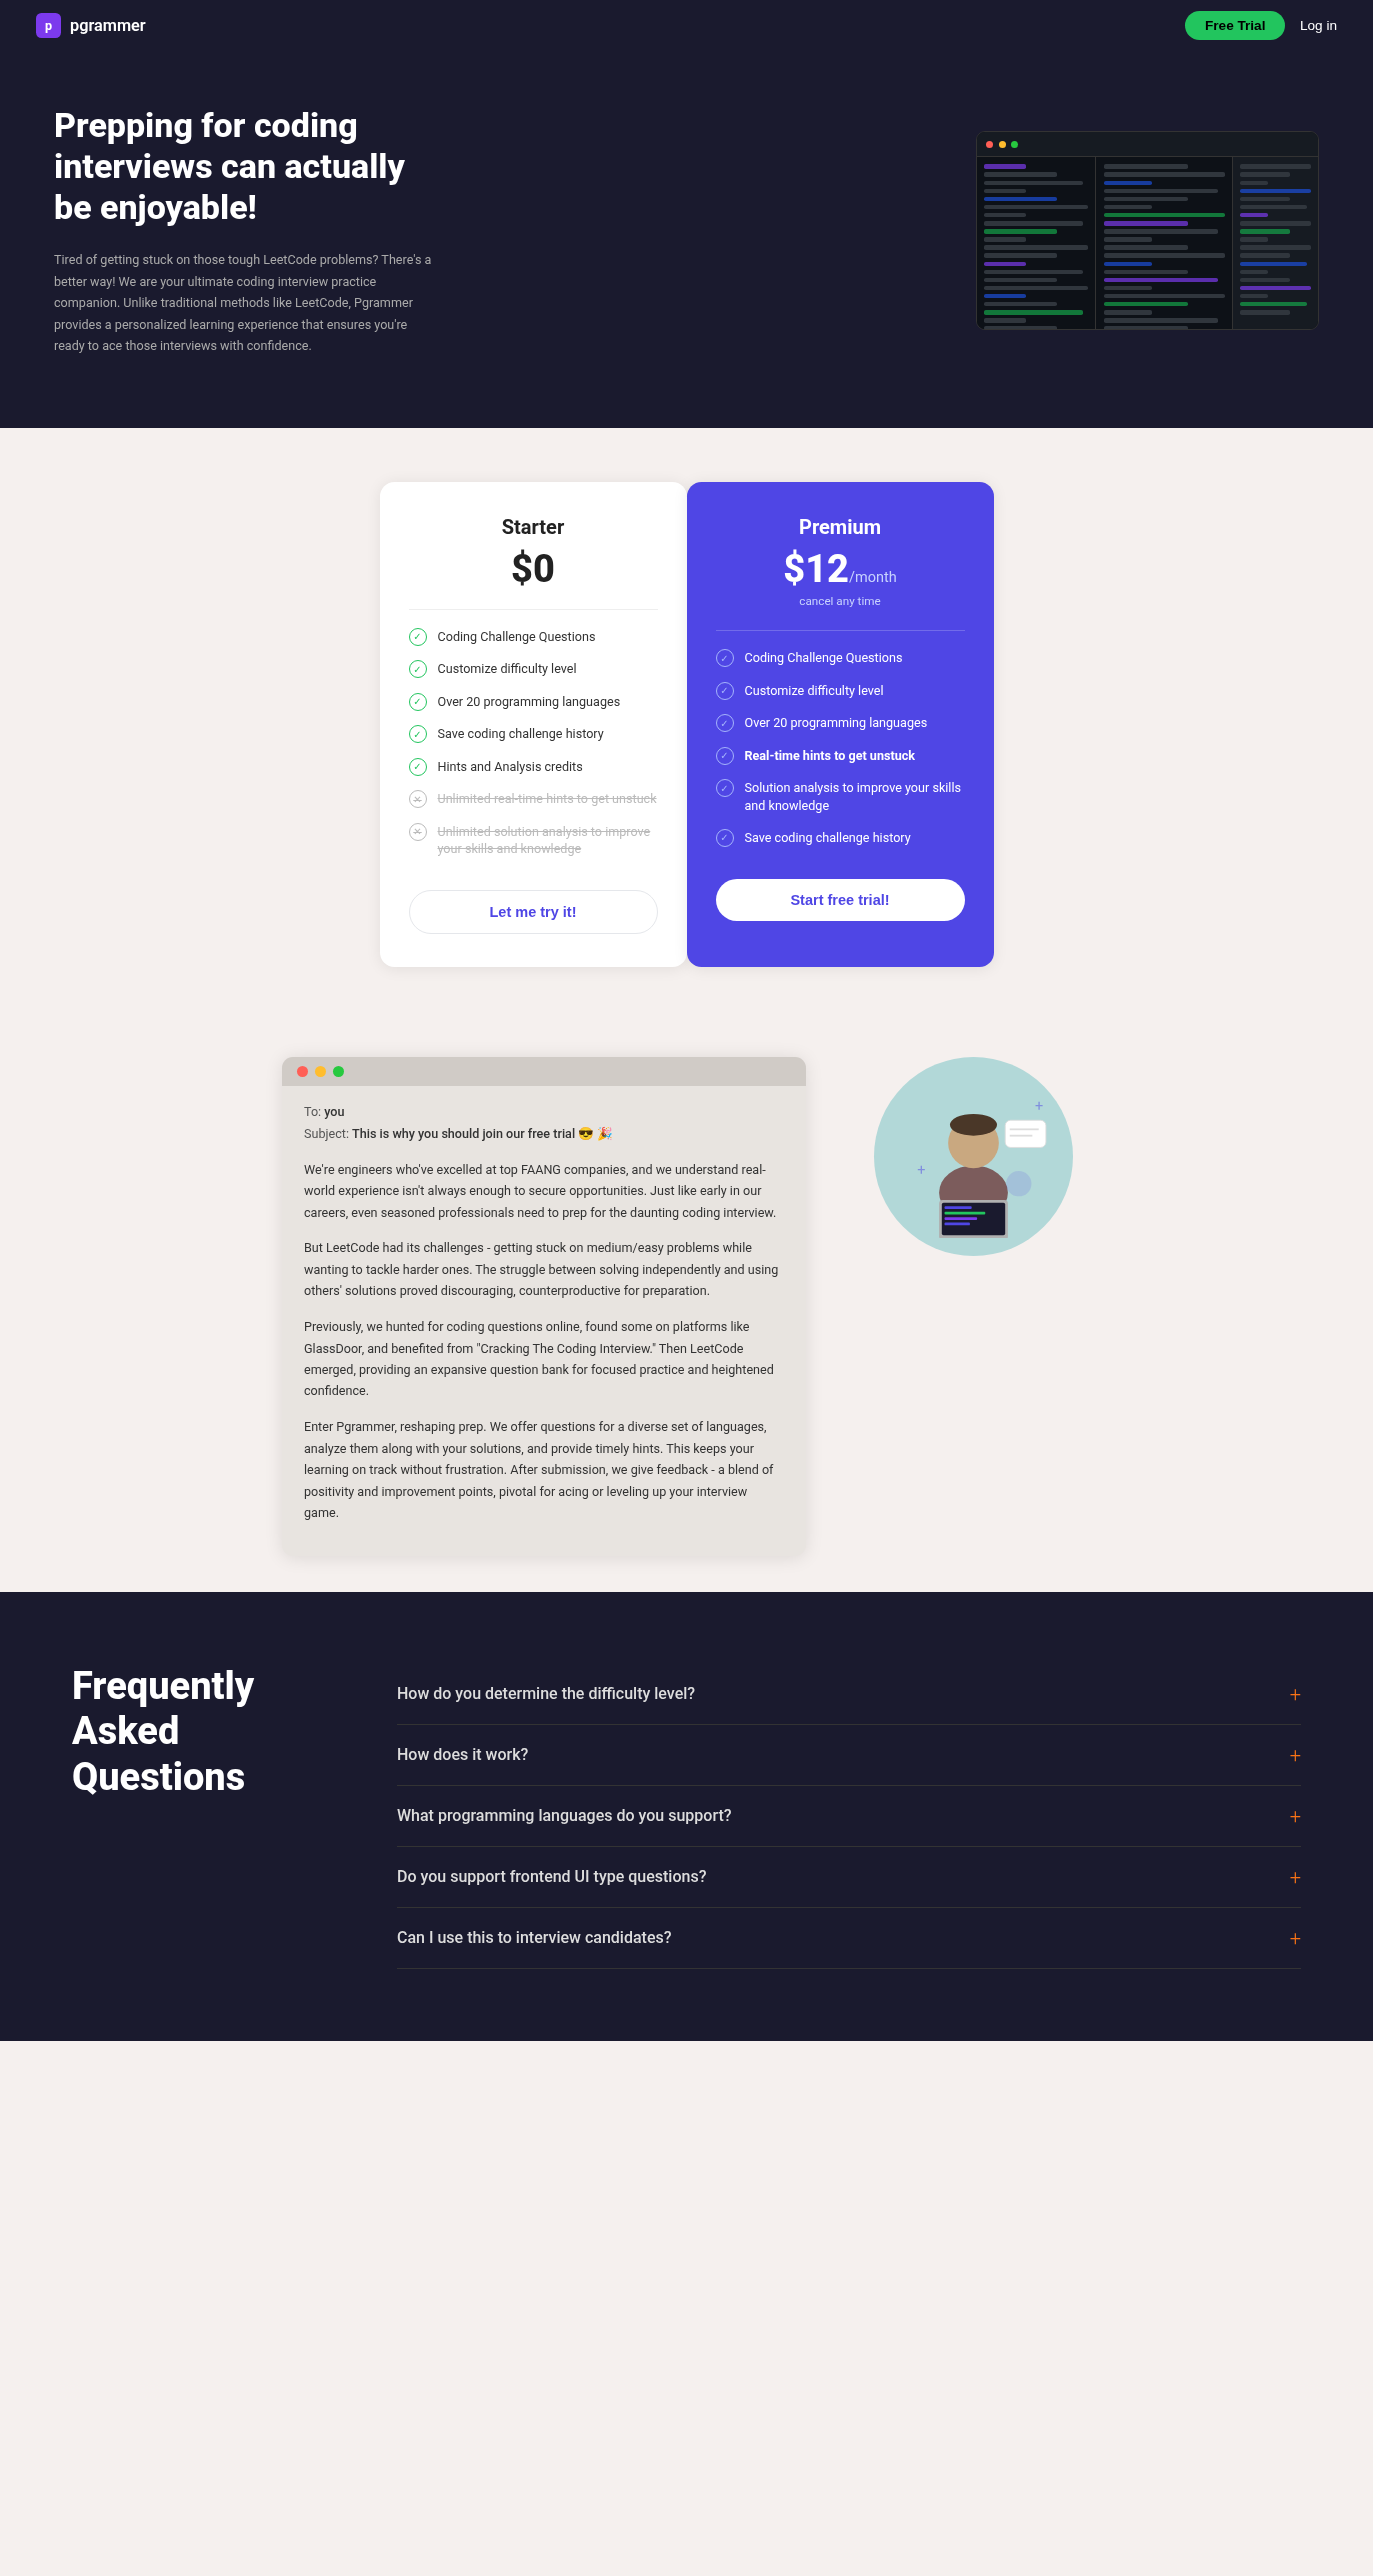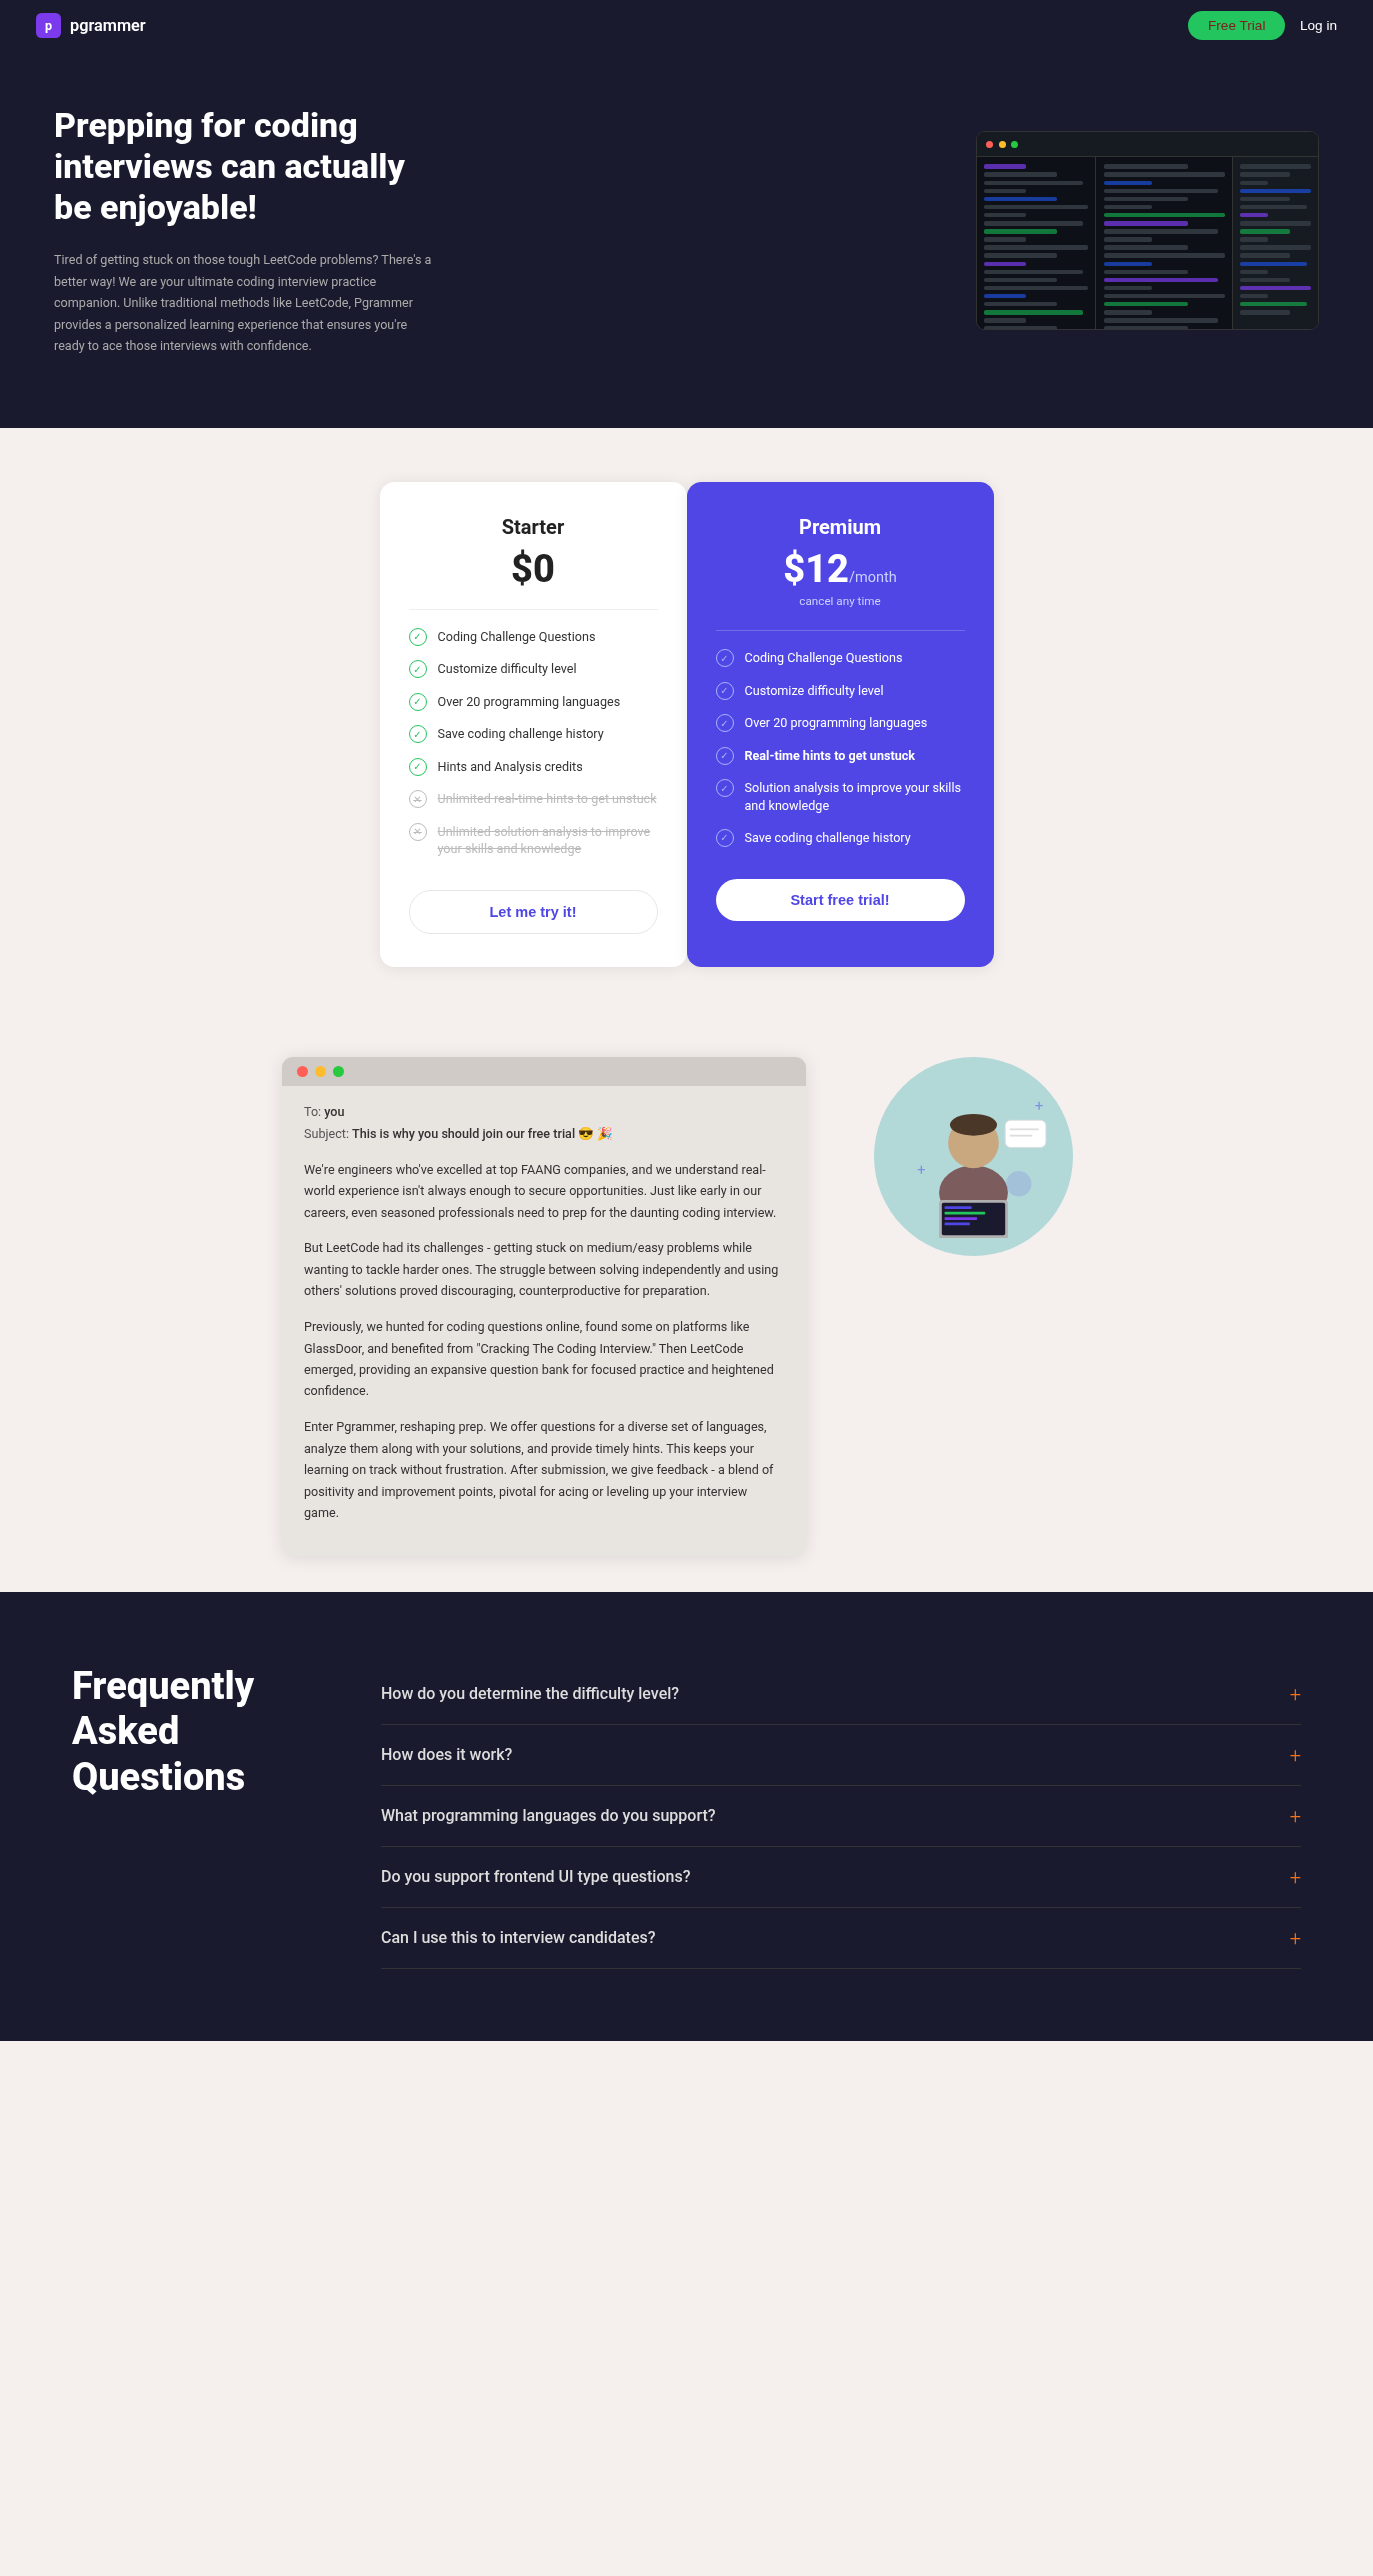--- a/index.html
+++ b/index.html
@@ -28,26 +28,26 @@
     .nav-logo-icon {
       width: 25px; height: 25px;
       background: #7c3aed;
       border-radius: 5.4px;
       display: flex; align-items: center; justify-content: center;
       color: #fff; font-size: 12.6px; font-weight: bold;
     }
     .nav-actions { display: flex; align-items: center; gap: 14.5px; }
     .btn-free-trial {
       background: #22c55e;
-      color: #7f1d1d;
+      color: #000000;
       border: none;
       border-radius: 18px;
       padding: 7.2px 20px;
       font-size: 13.6px;
-      font-weight: 400;
+      font-weight: 700;
       cursor: pointer;
     }
     .btn-login {
       background: transparent;
       color: #fff;
       border: none;
       font-size: 13.6px;
       cursor: pointer;
     }
 
@@ -303,21 +303,21 @@
       position: relative;
       overflow: visible;
     }
     .person-svg { width: 163px; height: 163px; }
 
     
     .faq-section {
       background: #1a1a2e;
       padding: 72px 72px;
       display: flex;
-      gap: 56px;
+      gap: 72px;
     }
     .faq-left { width: 253px; flex-shrink: 0; }
     .faq-title {
       font-size: 38px;
       font-weight: 800;
       color: #fff;
       line-height: 1.2;
     }
     .faq-right { flex: 1; }
     .faq-item {

